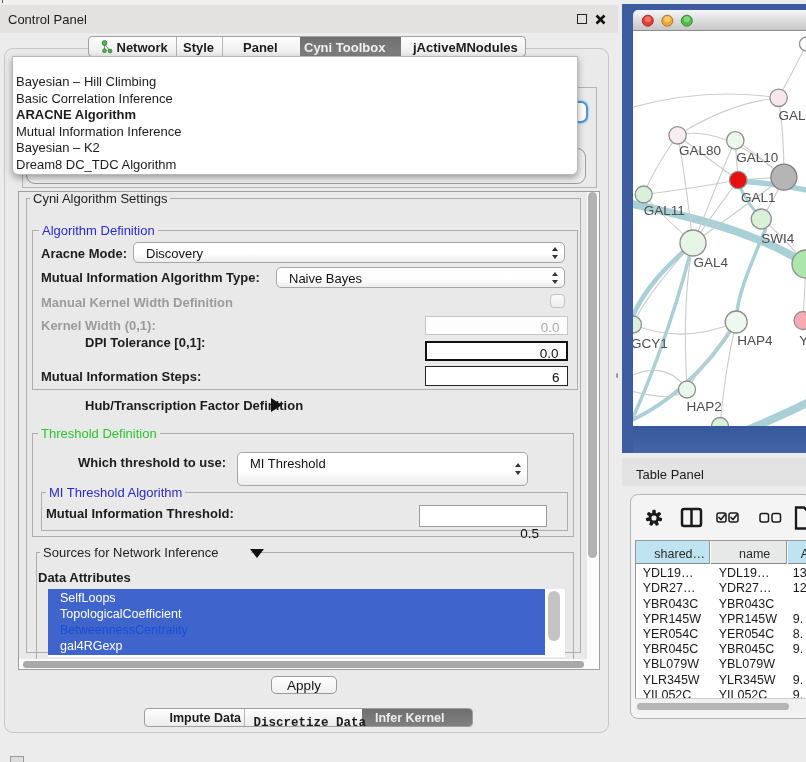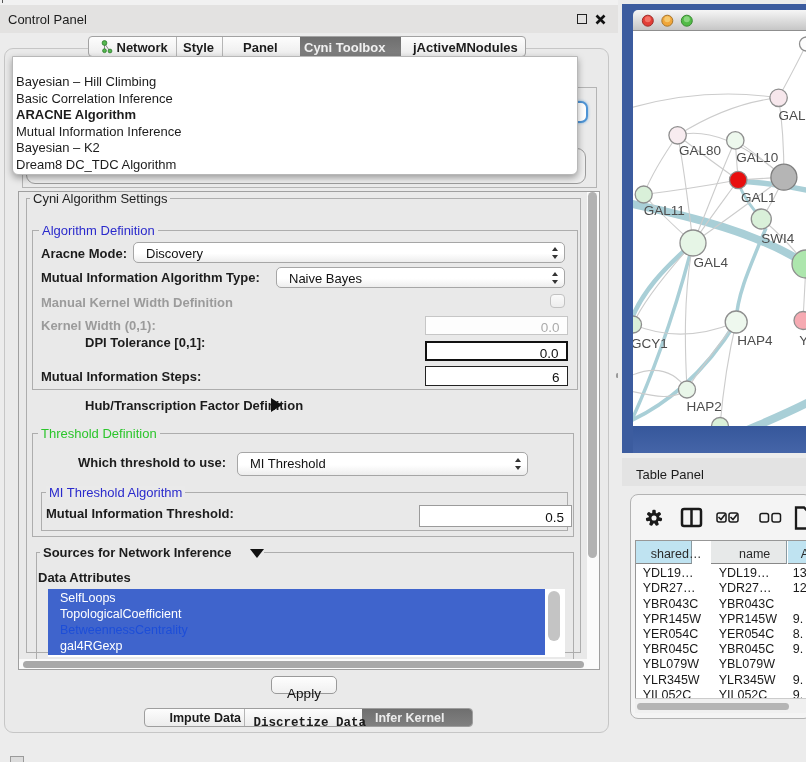--- a/index.html
+++ b/index.html
@@ -94,49 +94,49 @@
   <div class="lbl b" style="left:41px;top:370px;">Mutual Information Steps:</div>
   <div class="field" style="left:424.5px;top:366.3px;width:143px;height:20px;border:1.5px solid #222;">6</div>
 
   <div class="lbl b" style="left:41px;top:398.5px;margin-left:44px;">Hub/Transcription Factor Definition</div>
   <div class="abs" style="left:271px;top:397.5px;width:0;height:0;border-top:7px solid transparent;border-bottom:7px solid transparent;border-left:11px solid #111;"></div>
 
   <div class="grp" style="left:32px;top:433px;width:542px;height:104px;"></div>
   <div class="grplbl" style="left:38px;top:427px;color:#2cc52c;">Threshold Definition</div>
 
   <div class="lbl b" style="left:78px;top:456px;">Which threshold to use:</div>
-  <div class="combo" style="left:237px;top:452px;width:291px;height:24px;">
+  <div class="combo" style="left:237px;top:452px;width:291px;height:34px;">
       <span class="ct">MI Threshold</span>
       <span class="carr"></span>
     </div>
 
   <div class="grp" style="left:40.7px;top:492px;width:527px;height:39px;"></div>
   <div class="grplbl" style="left:46px;top:486px;color:#2a2acc;background:#eaeaea;">MI Threshold Algorithm</div>
   <div class="lbl b" style="left:46px;top:507px;">Mutual Information Threshold:</div>
-  <div class="field" style="left:419px;top:505px;width:153px;height:22px;border:1px solid #9b9b9b;padding-top:4px;">0.5</div>
+  <div class="field" style="left:419px;top:505px;width:128px;height:22px;border:1px solid #9b9b9b;padding-top:20px;">0.5</div>
 
   <div class="grp" style="left:35.7px;top:552px;width:538px;height:112px;"></div>
-  <div class="grplbl" style="left:40px;top:546px;color:#1c1c1c;font-weight:bold;padding-right:32px;">Sources for Network Inference</div>
+  <div class="grplbl" style="left:40px;top:546px;color:#1c1c1c;font-weight:normal;padding-right:32px;">Sources for Network Inference</div>
   <div class="abs" style="left:250px;top:549px;width:0;height:0;border-left:7px solid transparent;border-right:7px solid transparent;border-top:9px solid #111;"></div>
   <div class="lbl b" style="left:38px;top:571px;">Data Attributes</div>
 
   <div class="abs" style="left:47.8px;top:589px;width:517px;height:68px;background:#fff;"></div>
   <div class="abs" style="left:47.8px;top:589px;width:497px;height:66px;background:#3f64cc;"></div>
   <div class="lbl" style="left:60px;top:592.4px;color:#fff;font-size:12.5px;">SelfLoops</div>
   <div class="lbl" style="left:60px;top:608.1px;color:#fff;font-size:12.5px;">TopologicalCoefficient</div>
   <div class="lbl" style="left:60px;top:623.8px;color:#1d4ed8;font-size:12.5px;">BetweennessCentrality</div>
   <div class="lbl" style="left:60px;top:639.5px;color:#fff;font-size:12.5px;">gal4RGexp</div>
   <div class="abs" style="left:548px;top:590.5px;width:12px;height:50px;background:#c4c4c4;border-radius:6px;"></div>
 
   <div class="abs" style="left:19px;top:658.5px;width:568px;height:10.5px;background:#fafafa;"></div>
   <div class="abs" style="left:23px;top:661px;width:561px;height:7px;background:#a8a8a8;border-radius:3.5px;"></div>
   <div class="abs" style="left:587px;top:191.5px;width:12px;height:477px;background:#fbfbfb;"></div>
   <div class="abs" style="left:588px;top:192px;width:9px;height:366px;background:#b2b2b2;border-radius:4.5px;"></div>
 
-  <div class="abs" style="left:271px;top:676px;width:66px;height:18px;border:1px solid #9a9a9a;border-radius:5px;background:linear-gradient(#fefefe,#f0f0f0);text-align:center;font-size:13.5px;color:#111;padding-top:9px;">Apply</div>
+  <div class="abs" style="left:271px;top:676px;width:66px;height:18px;border:1px solid #9a9a9a;border-radius:5px;background:linear-gradient(#fefefe,#f0f0f0);text-align:center;font-size:13.5px;color:#111;padding-top:1px;">Apply</div>
 
   <div class="abs" style="left:144px;top:707.5px;width:329px;height:19px;border:1px solid #9e9e9e;border-radius:4px;background:linear-gradient(#fdfdfd,#ececec);overflow:hidden;font-size:12.5px;">
     <div class="abs" style="left:99px;top:0;width:1px;height:19px;background:#b5b5b5;"></div>
     <div class="abs" style="left:217px;top:0;width:112px;height:19px;background:linear-gradient(#6f6f6f,#828282);"></div>
     <div class="lbl b" style="left:24.5px;top:3.5px;font-size:12.5px;">Impute Data</div>
     <div class="lbl b" style="left:108.4px;top:8px;font-size:12.5px;font-family:Liberation Mono, monospace;">Discretize Data</div>
     <div class="lbl b" style="left:230px;top:3.5px;font-size:12.5px;color:#ececec;">Infer Kernel</div>
   </div>
 
   <div class="abs" style="left:10px;top:756px;width:14px;height:14px;border:1px solid #9a9a9a;background:#dcdcdc;"></div>
@@ -251,21 +251,21 @@
       <rect x="85" y="7" width="9" height="9" rx="2"></rect>
       <path d="M74.5,11 l2.5,2.5 4,-5" stroke-width="1.6"></path>
       <path d="M86.5,11 l2.5,2.5 4,-5" stroke-width="1.6"></path>
       <rect x="116" y="7.5" width="8.5" height="8.5" rx="2"></rect>
       <rect x="128" y="7.5" width="8.5" height="8.5" rx="2"></rect>
     </g>
     <path d="M152,1.5 h8 l5,5 v16 h-13 z" fill="none" stroke="#1a1a1a" stroke-width="2.3"></path>
   </svg>
 
   <div class="abs" style="left:634.7px;top:539.7px;width:172px;height:173px;border:1px solid #979797;background:#fff;overflow:hidden;">
-    <div class="abs" style="left:0;top:0;width:56px;height:23px;background:#bfe3f1;border-right:1px solid #8a9aa1;border-bottom:1px solid #888;text-align:center;font-size:12.5px;padding:6px 0 0 15px;color:#2a2a2a;">shared…</div>
+    <div class="abs" style="left:0;top:0;width:74px;height:23px;background:#bfe3f1;border-right:1px solid #8a9aa1;border-bottom:1px solid #888;text-align:center;font-size:12.5px;padding:6px 0 0 15px;color:#2a2a2a;">shared…</div>
     <div class="abs" style="left:75px;top:0;width:76px;height:23px;background:#e7e9e9;border-right:1px solid #8a9aa1;border-bottom:1px solid #888;text-align:center;font-size:12.5px;padding:6px 0 0 13px;color:#2a2a2a;">name</div>
     <div class="abs" style="left:152px;top:0;width:20px;height:23px;background:#bfe3f1;border-bottom:1px solid #888;font-size:12.5px;padding:6px 0 0 13px;color:#2a2a2a;">A</div>
   </div>
   <div class="abs" style="left:634.7px;top:563.6px;width:171px;height:134.4px;overflow:hidden;font-size:12.5px;color:#1a1a1a;">
     <div style="position:absolute;left:8px;top:2.5px;line-height:15.2px;">YDL19…<br>YDR27…<br>YBR043C<br>YPR145W<br>YER054C<br>YBR045C<br>YBL079W<br>YLR345W<br>YIL052C</div>
     <div style="position:absolute;left:84px;top:2.5px;line-height:15.2px;">YDL19…<br>YDR27…<br>YBR043C<br>YPR145W<br>YER054C<br>YBR045C<br>YBL079W<br>YLR345W<br>YIL052C</div>
     <div style="position:absolute;left:158px;top:2.5px;line-height:15.2px;">13<br>12<br>&nbsp;<br>9.<br>8.<br>9.<br>&nbsp;<br>9.<br>9.</div>
   </div>
   <div class="abs" style="left:634.7px;top:698px;width:171px;height:14.5px;background:#f0f0f0;border-top:1px solid #ccc;"></div>
   <div class="abs" style="left:636.8px;top:702.5px;width:152px;height:7.5px;background:#b5b5b5;border-radius:4px;"></div>

